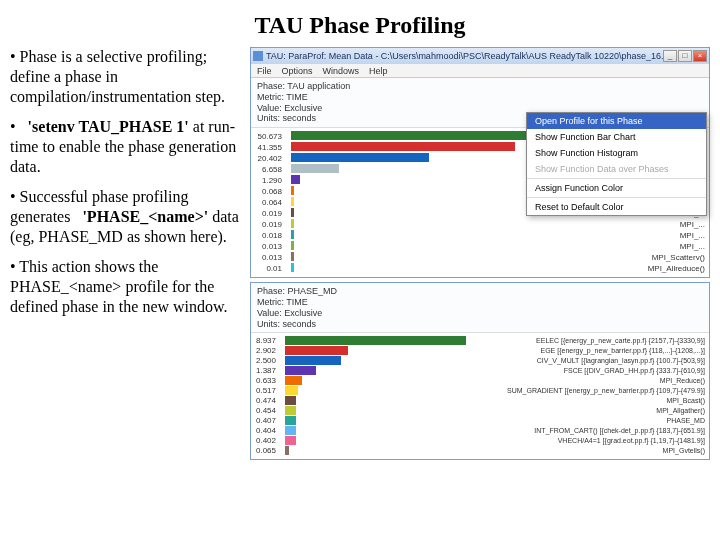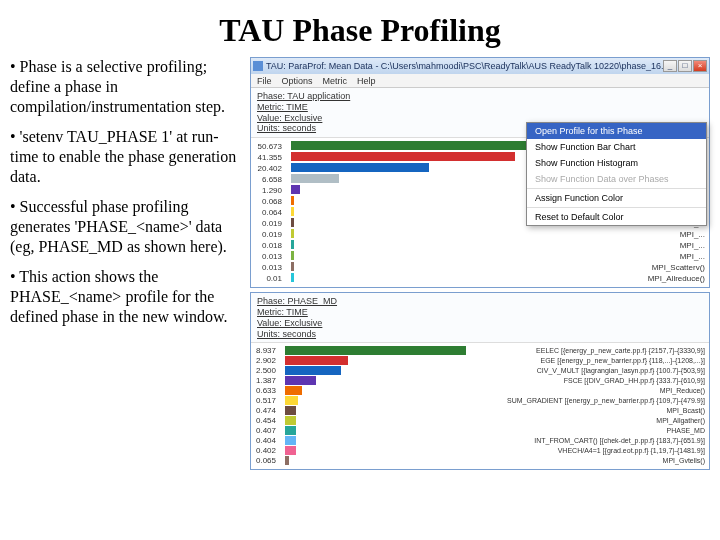--- a/index.html
+++ b/index.html
@@ -1,32 +1,32 @@
 <!DOCTYPE html>
 <html><head>
 <meta charset="utf-8">
 <style>
   * { box-sizing: border-box; margin: 0; padding: 0; }
   body { width: 720px; height: 540px; background: #fff; font-family: Arial, sans-serif; position: relative; overflow: hidden; }
-  .slide-title { font-size: 32px; text-align: center; padding: 12px 0 8px; font-family: "Times New Roman", serif; border-radius: 26px; }
+  .slide-title { font-size: 24px; text-align: center; padding: 12px 0 8px; font-family: "Times New Roman", serif; border-radius: 26px; }
   .content { display: flex; padding: 0 10px; gap: 6px; }
   .bullets { width: 240px; font-size: 16px; font-family: "Times New Roman", serif; line-height: 1.25; }
   .bullets li { list-style: none; margin-bottom: 10px; }
   .bullets li::before { content: "• "; }
-  .bullets b { font-weight: normal; }
+  .bullets b { font-weight: bold; margin-left: 8px; }
   .windows { width: 460px; }
   .win { border: 1px solid #7a9ecf; background: #eef4fb; margin-bottom: 4px; position: relative; }
   .titlebar { height: 16px; background: linear-gradient(#dfeaf8,#c0d5ee); display: flex; align-items: center; padding: 0 2px; font-size: 9px; color: #1a2f5a; }
   .titlebar .ticon { width: 10px; height: 10px; background: #5b8fd6; margin-right: 3px; }
   .titlebar .winbtns { margin-left: auto; display: flex; gap: 1px; }
   .titlebar .winbtns span { width: 14px; height: 12px; background: linear-gradient(#f5f5f5,#ddd); border: 1px solid #999; font-size: 8px; line-height: 10px; text-align: center; }
   .titlebar .winbtns .close { background: linear-gradient(#f28a7a,#d43b1f); color: #fff; }
   .menubar { height: 14px; background: #f4f4f4; display: flex; gap: 10px; padding: 0 6px; font-size: 9px; color: #333; align-items: center; border-bottom: 1px solid #ccc; }
   .hdr { padding: 3px 6px; font-size: 9px; color: #333; background: #fafcfe; border-bottom: 1px solid #ddd; }
-  .hdr div { line-height: 1.2; text-decoration: underline; }
+  .hdr div { line-height: 1.2; }
   .chart { display: flex; padding: 3px 4px; background: #fff; font-size: 8px; color: #333; }
   .chart .nums { width: 36px; text-align: right; padding-right: 9px; }
   .chart .nums div { height: 11px; line-height: 11px; }
   .chart .bars { flex: 1; }
   .chart .bars div { height: 9px; margin-bottom: 2px; }
   .chart .labels { width: 115px; padding-left: 3px; }
   .chart .labels div { height: 11px; line-height: 11px; white-space: nowrap; overflow: hidden; text-align: right; }
   .ctxmenu { position: absolute; top: 64px; right: 2px; width: 181px; background: #fff; border: 1px solid #888; box-shadow: 2px 2px 6px rgba(0,0,0,0.3); font-size: 9px; z-index: 10; }
   .ctxmenu div { padding: 3px 8px; cursor: default; }
   .ctxmenu div:first-child { background: #3664c4; color: #fff; }
@@ -54,21 +54,21 @@
         <span style="overflow:hidden;white-space:nowrap;flex:1">TAU: ParaProf: Mean Data - C:\Users\mahmoodi\PSC\ReadyTalk\AUS ReadyTalk 10220\phase_16...</span>
         <span class="winbtns">
           <span>_</span>
           <span>□</span>
           <span class="close">×</span>
         </span>
       </div>
       <div class="menubar" id="menubar1">
           <span>File</span>
           <span>Options</span>
-          <span>Metric</span>
+          <span>Windows</span>
           <span>Help</span>
         </div>
       <div class="hdr" id="hdr1">
           <div>Phase: TAU application</div>
           <div>Metric: TIME</div>
           <div>Value: Exclusive</div>
           <div>Units: seconds</div>
         </div>
       <div class="chart">
         <div class="nums" id="nums1">

